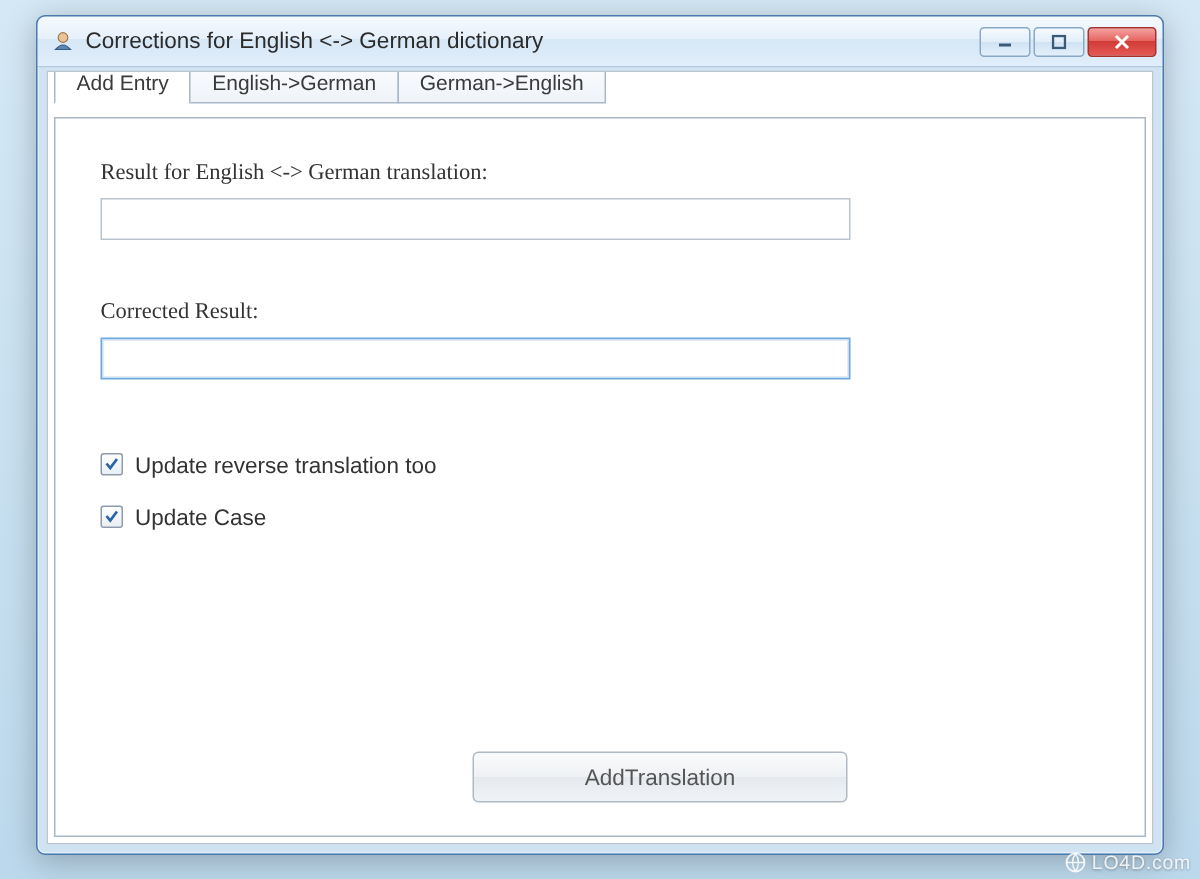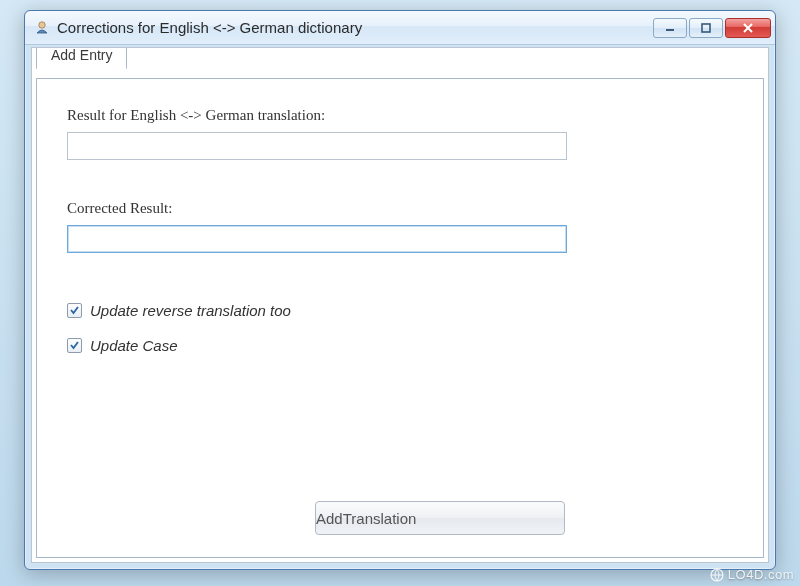--- a/index.html
+++ b/index.html
@@ -123,44 +123,43 @@
     font: inherit;
   }
   .text-input.focus {
     border: 1px solid #6fa8dc;
     box-shadow: 0 0 0 1px rgba(111,168,220,0.4) inset;
   }
   .block { margin-bottom: 40px; }
   .block.second { margin-bottom: 49px; }
   .checkrow {
     display: flex;
-    align-items: center;
+    align-items: flex-start;
     margin-bottom: 18px;
     font-size: 15px;
-    font-style: italic;
   }
   .checkbox {
     width: 15px; height: 15px;
     border: 1px solid #8c9aab;
     background: linear-gradient(180deg, #fdfefe, #e9eff5);
     margin-right: 8px;
     display: flex; align-items:center; justify-content:center;
     border-radius: 2px;
   }
   .checkbox svg { display:block; }
   .add-btn {
     position: absolute;
     left: 278px;
     bottom: 22px;
     width: 250px;
     height: 34px;
     border: 1px solid #b0bac4;
     border-radius: 4px;
     background: linear-gradient(180deg, #fafbfc 0%, #eef1f4 50%, #e5e9ee 51%, #f0f3f6 100%);
-    display:flex; align-items:center; 
+    display:flex; align-items:center; justify-content:center;
     font-size: 15px;
     color: #555;
     cursor: default;
   }
   .watermark {
     position: absolute;
     right: 6px; bottom: 4px;
     color: rgba(255,255,255,0.85);
     font-size: 13px;
     font-family: Arial, sans-serif;
@@ -198,20 +197,26 @@
           </svg>
       </div>
     </div>
   </div>
 
   <div class="client">
     <div class="tabs">
       <div class="tab active">
         <span>Add Entry</span>
       </div>
+      <div class="tab">
+        <span>English-&gt;German</span>
+      </div>
+      <div class="tab">
+        <span>German-&gt;English</span>
+      </div>
     </div>
 
     <div class="tabpanel">
       <div class="block">
         <div class="field-label">Result for English &lt;-&gt; German translation:</div>
         <input class="text-input" type="text" value="" style="">
       </div>
 
       <div class="block second">
         <div class="field-label">Corrected Result:</div>

